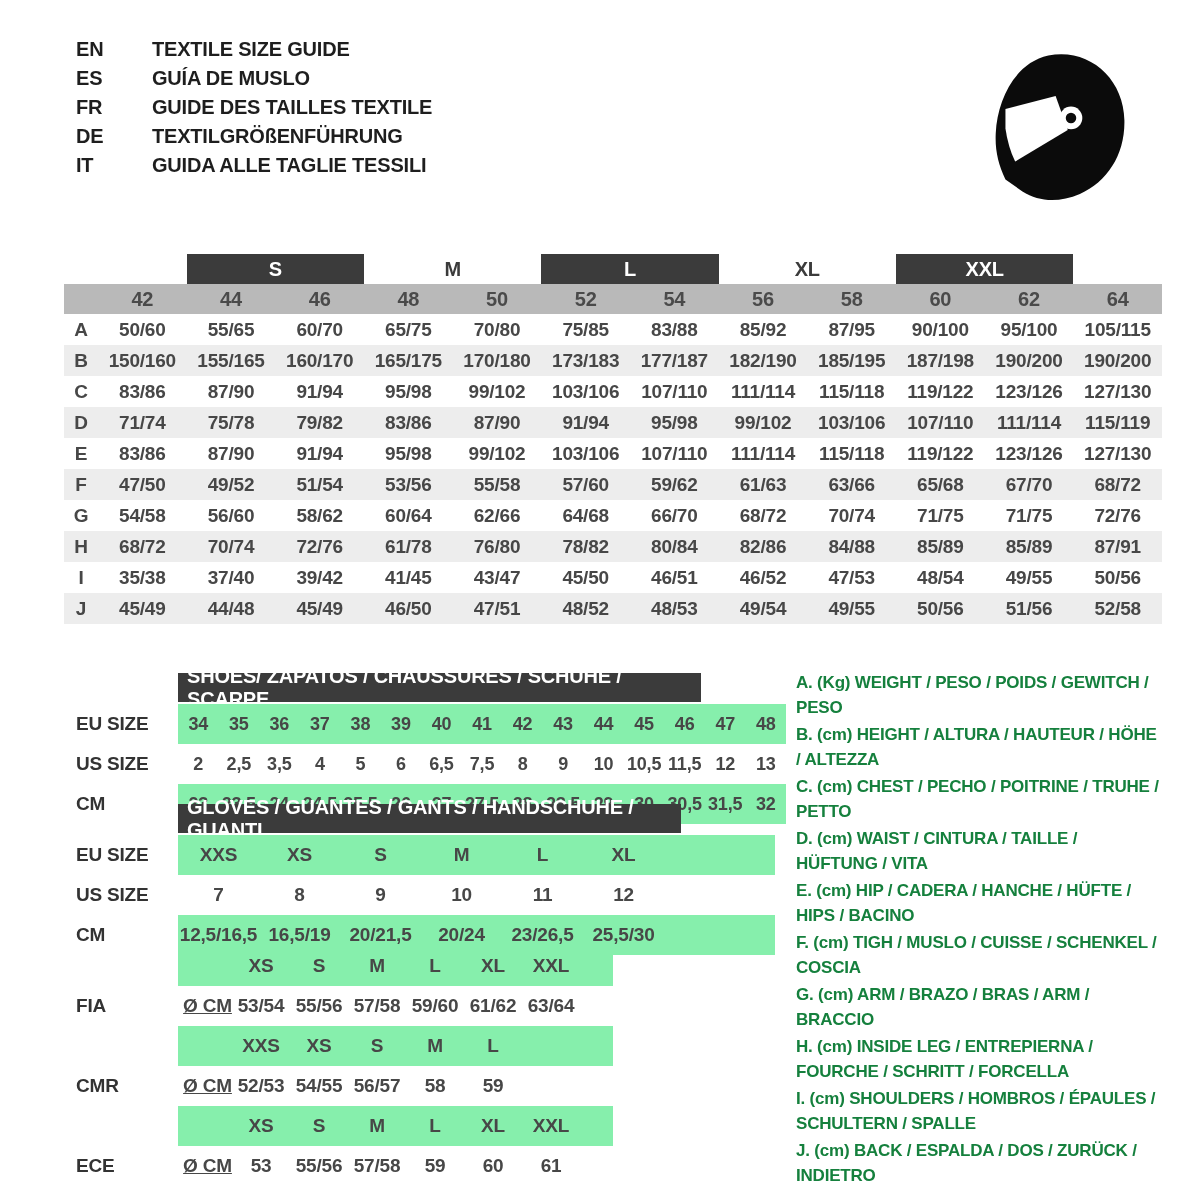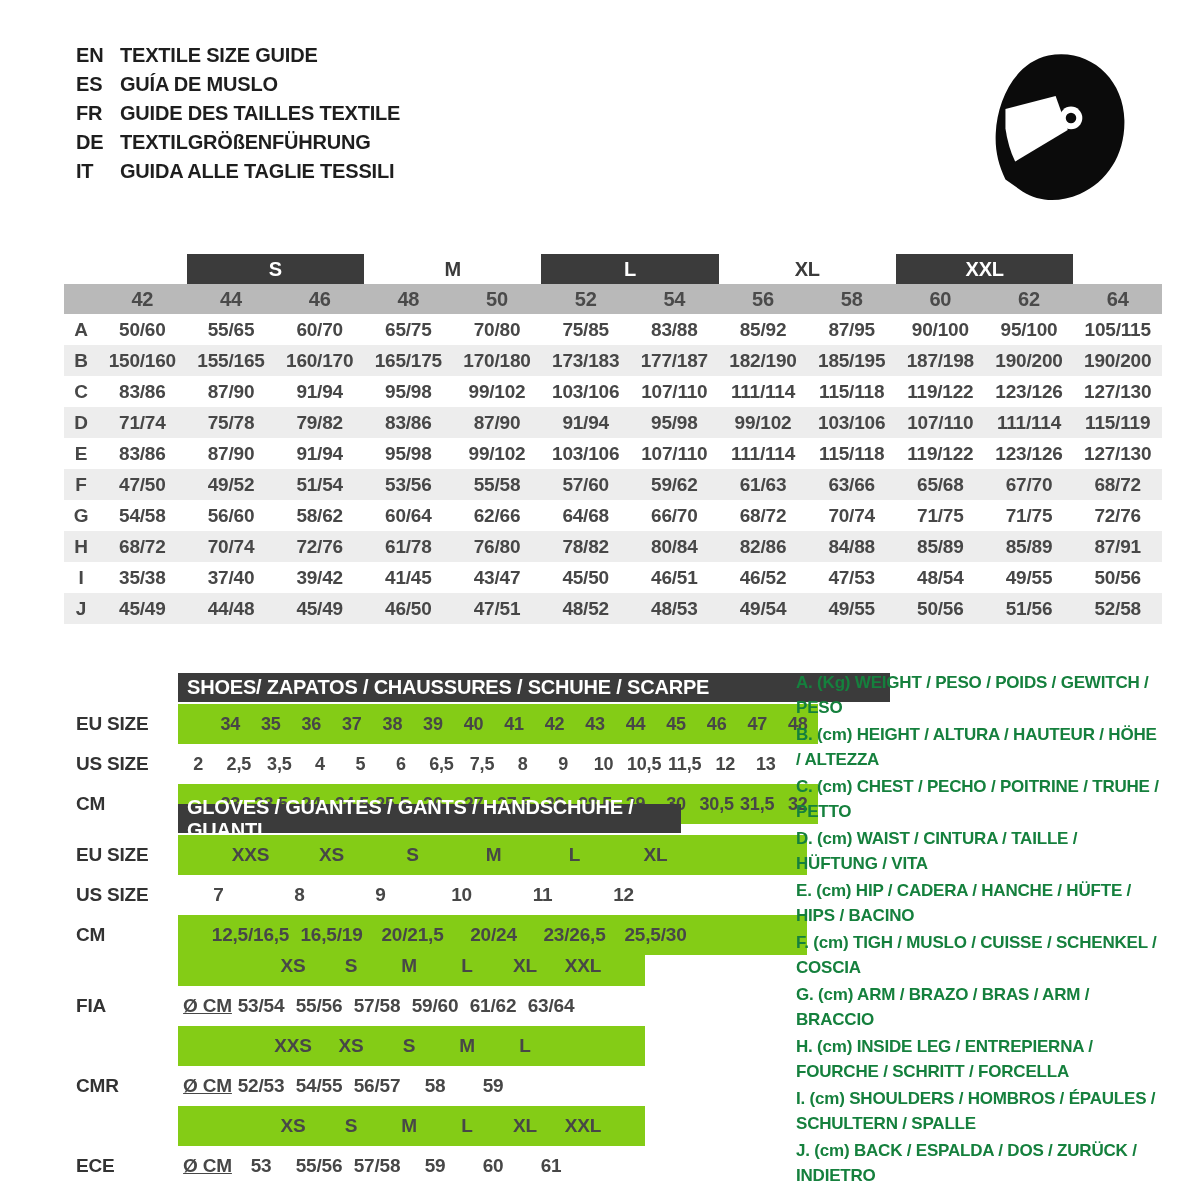--- a/index.html
+++ b/index.html
@@ -1,21 +1,21 @@
 <!DOCTYPE html>
 <html><head>
 <meta charset="utf-8">
 <style>
   html,body{margin:0;padding:0;background:#fff;}
   .page{position:relative;width:1200px;height:1200px;background:#ffffff;overflow:hidden;
         font-family:"Liberation Sans",sans-serif;font-weight:bold;color:#474747;letter-spacing:-0.2px;}
 
   
   .lang-header{position:absolute;left:76px;top:38px;font-size:20px;color:#1e1e1e;}
-  .lang-row{display:flex;height:29px;align-items:flex-end;}
+  .lang-row{display:flex;height:29px;align-items:flex-start;gap:32px;}
   .lang-code{width:44px;}
 
   
   .helmet-logo{position:absolute;left:965px;top:32px;width:178px;height:188px;}
 
   
   .main-table{position:absolute;left:64px;top:254px;width:1098px;font-size:19px;}
   .mt-row{display:grid;grid-template-columns:34px repeat(12,1fr);align-items:center;text-align:center;}
   .mt-band{height:30px;}
   .band-box{background:#3b3b3b;color:#ffffff;height:30px;display:flex;align-items:center;justify-content:center;font-size:20px;}
@@ -24,27 +24,27 @@
   .mt-data{height:31px;}
   .stripe{background:#ededed;}
 
   
   .lower{position:absolute;left:64px;font-size:19px;}
   .shoes-tbl{top:673px;}
   .gloves-tbl{top:804px;}
   .helmet-tbl{top:946px;}
   .bar{margin-left:114px;height:29px;background:#3b3b3b;color:#ffffff;display:flex;align-items:center;
        padding-left:9px;font-size:20px;box-sizing:border-box;margin-bottom:2px;}
-  .bar-sh{width:712px;}
+  .bar-sh{width:523px;}
   .bar-gl{width:503px;}
   .bar-hm{width:435px;}
   .lt-row{display:flex;height:40px;}
   .lt-label{width:114px;display:flex;align-items:center;padding-left:12px;box-sizing:border-box;color:#333;}
   .lt-cells{display:grid;align-items:center;text-align:center;}
-  .lt-cells.striped{background:#84cc16;padding-left:32px;}
+  .lt-cells.striped{background:#86efac;}
   .sh{width:608px;grid-template-columns:repeat(15,1fr);font-size:18px;}
   .gl{width:597px;grid-template-columns:repeat(6,81px);}
   .hm{width:435px;grid-template-columns:54px repeat(6,58px);}
   .cell.unit{text-align:center;padding-left:5px;text-decoration:underline;}
 
   
   .legend{position:absolute;left:796px;top:670px;width:364px;font-size:17px;line-height:25px;color:#15803d;}
   .legend-item{margin-bottom:2px;}
 </style>
 </head>

